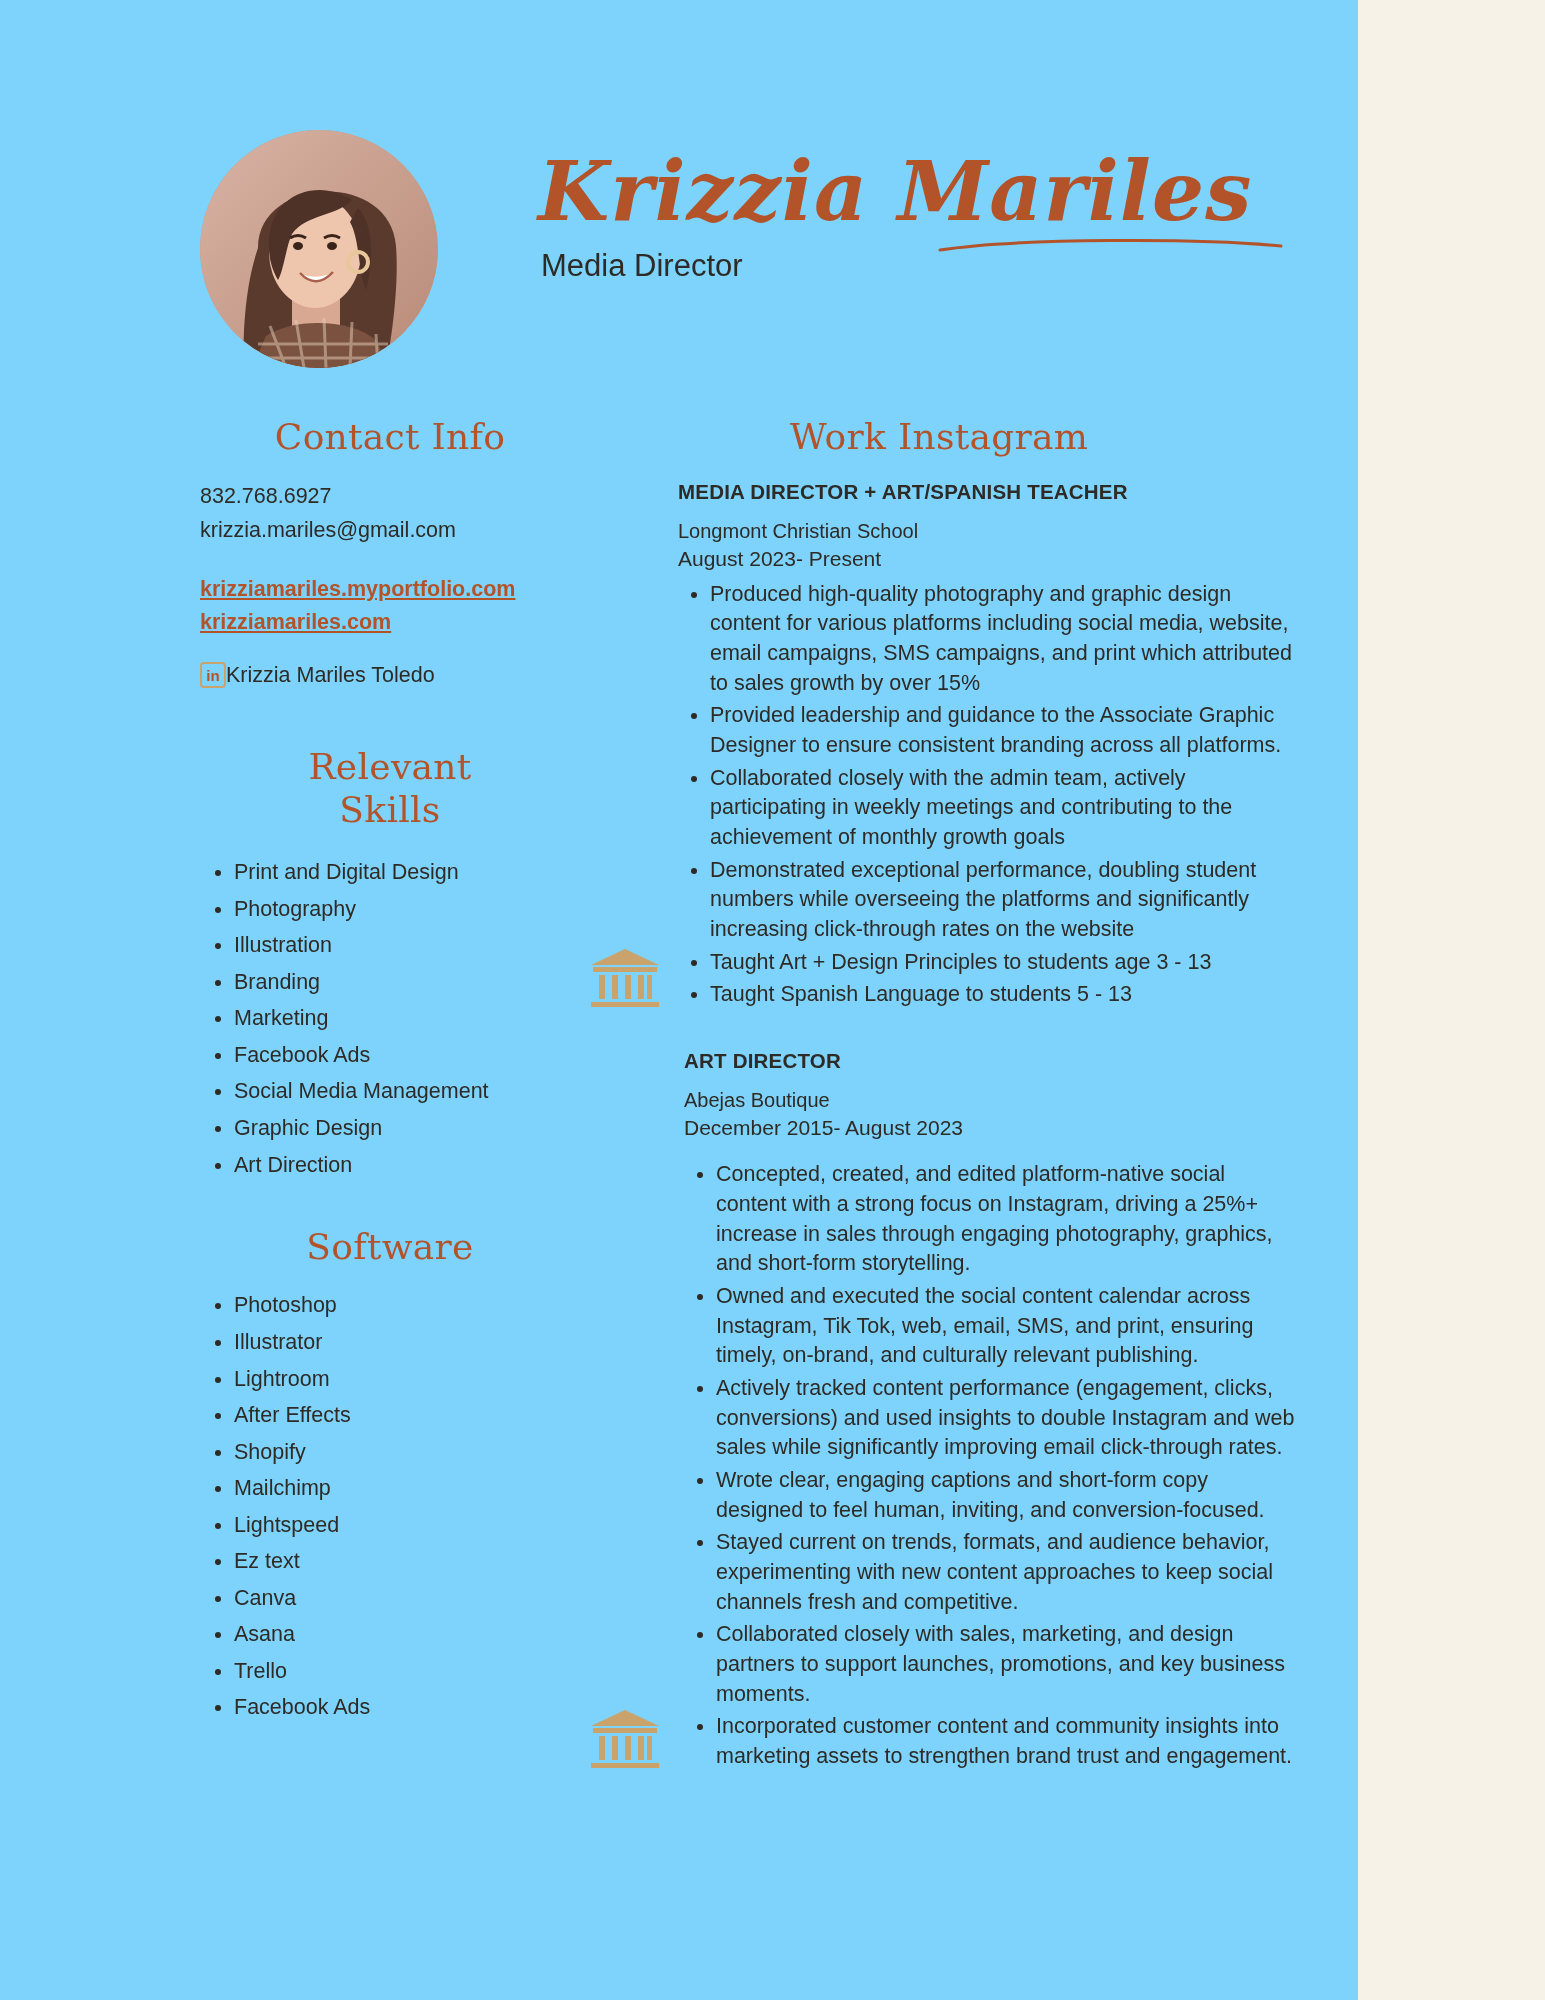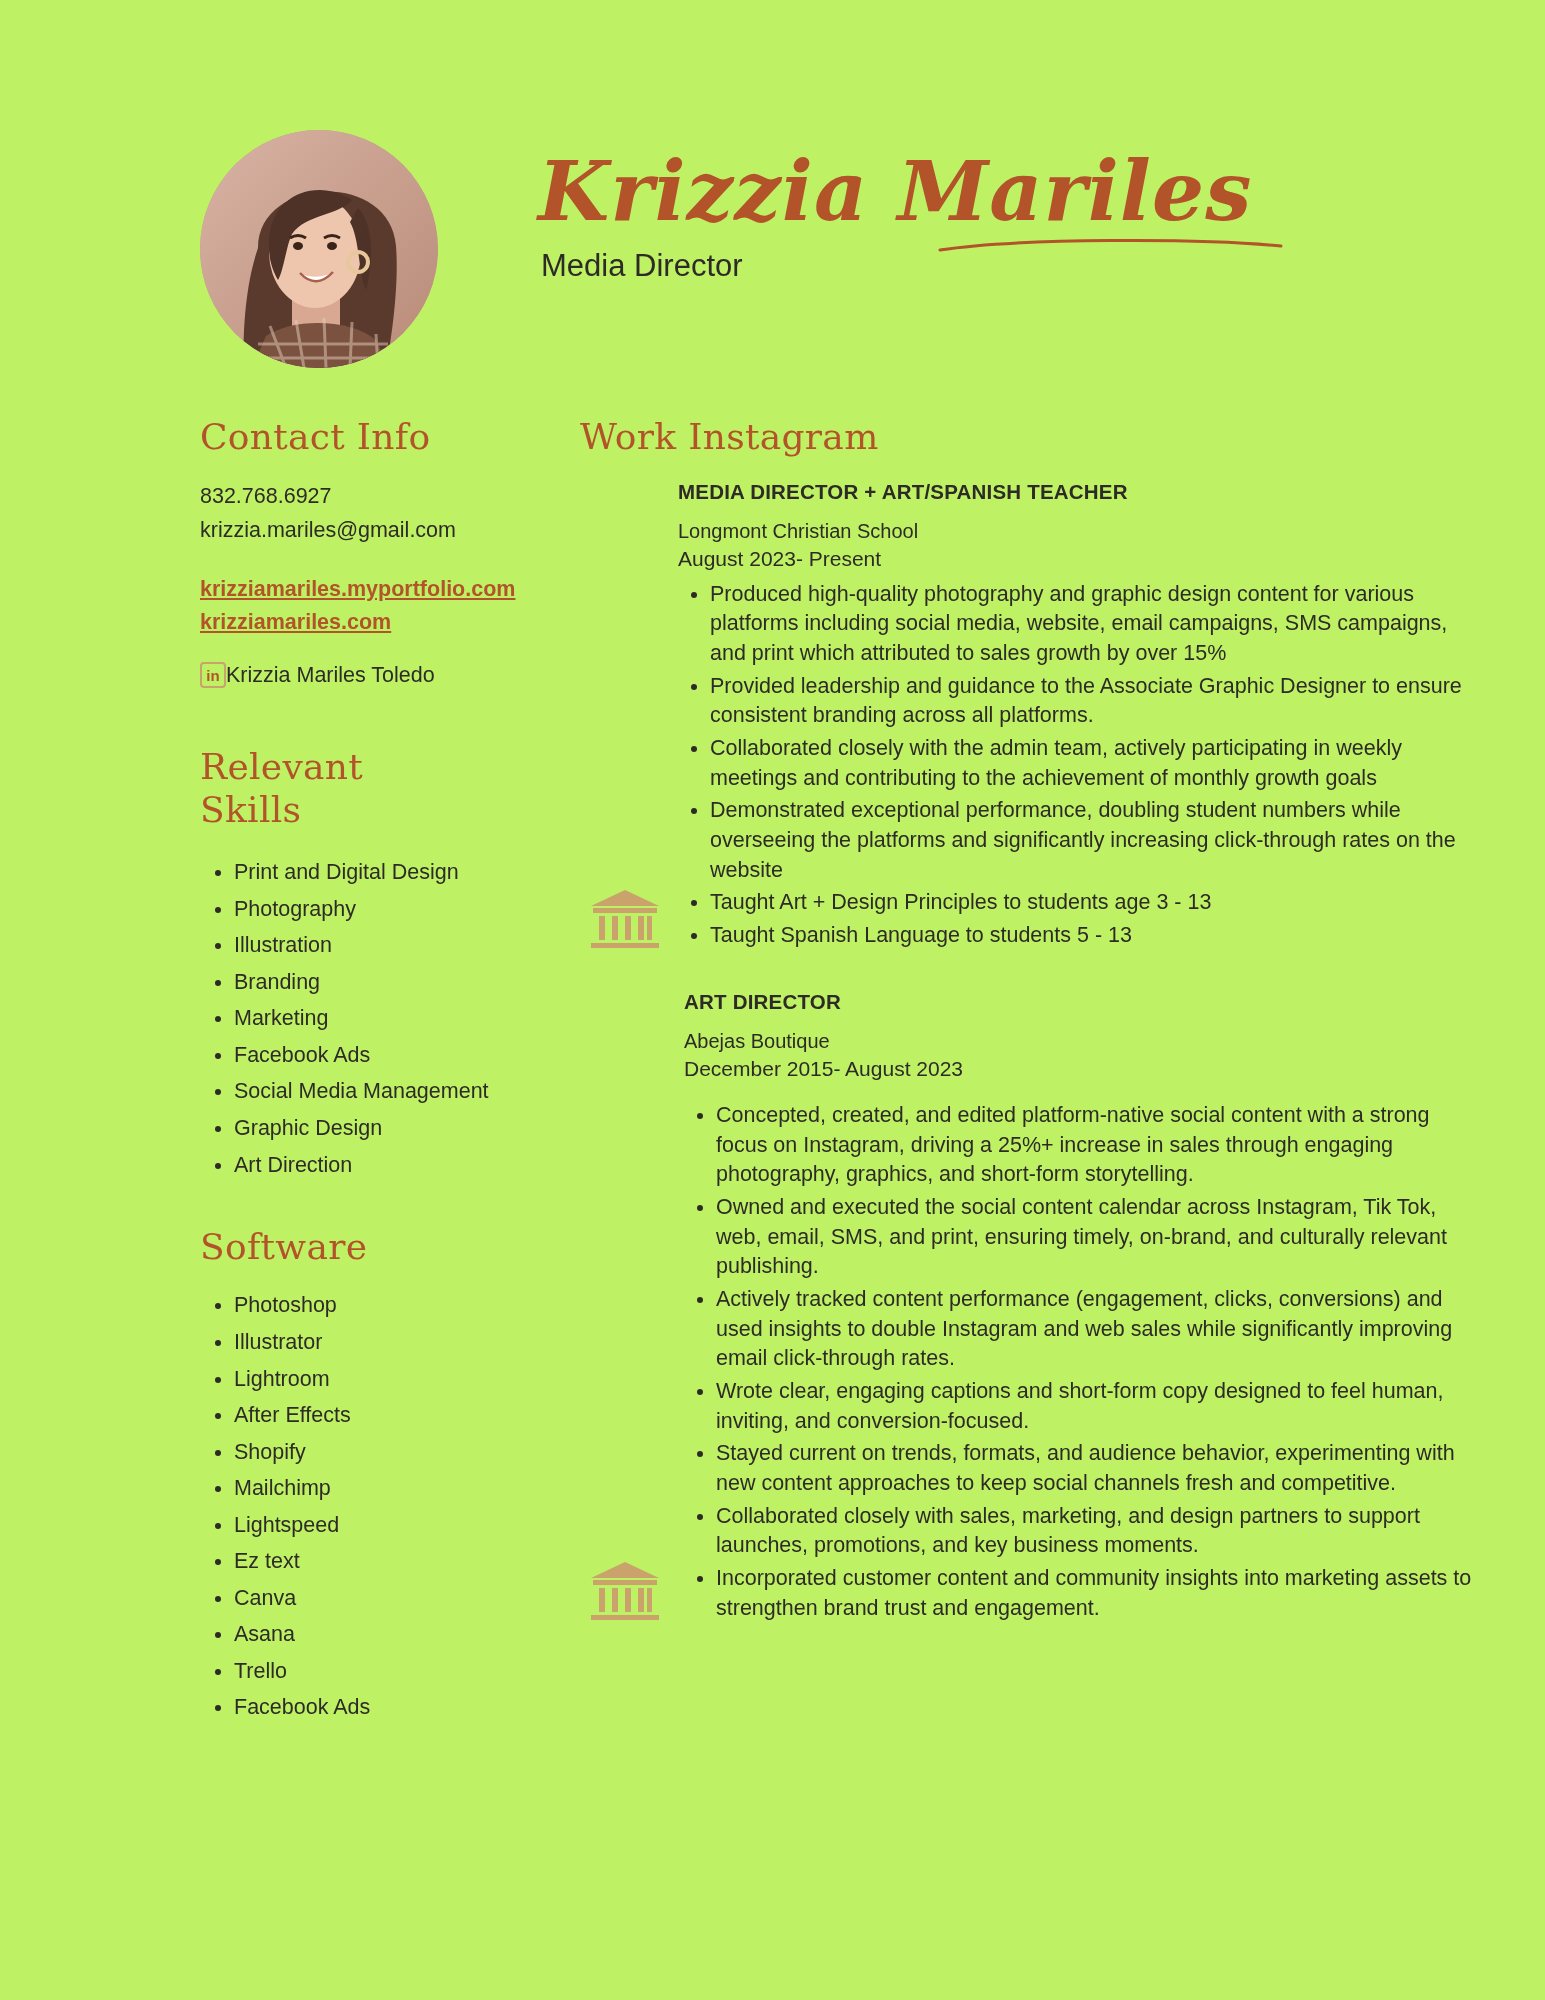--- a/index.html
+++ b/index.html
@@ -8,23 +8,23 @@
     background: #f7f2e7;
   }
   body {
     width: 1545px;
     min-height: 2000px;
     font-family: "Liberation Sans", sans-serif;
     color: #2e2a26;
     position: relative;
   }
   .page {
-    width: 1545px;
+    width: 1358px;
     min-height: 2000px;
-    background: #bef264;
+    background: #7dd3fc;
     box-sizing: border-box;
     padding: 0;
     position: relative;
   }
 
   
   .header {
     display: flex;
     align-items: flex-start;
     padding: 130px 0 0 200px;
@@ -85,20 +85,21 @@
   }
 
   h2.section {
     font-family: "DejaVu Serif", serif;
     font-size: 36px;
     font-weight: 400;
     color: #b2532a;
     margin: 0 0 22px 0;
     line-height: 1.18;
     letter-spacing: 0.3px;
+    text-align: center;
   }
   h2.section.skills { margin-bottom: 26px; }
 
   .contact-line {
     font-size: 21.5px;
     line-height: 1.55;
     color: #2e2a26;
   }
   .contact-links {
     margin-top: 26px;

